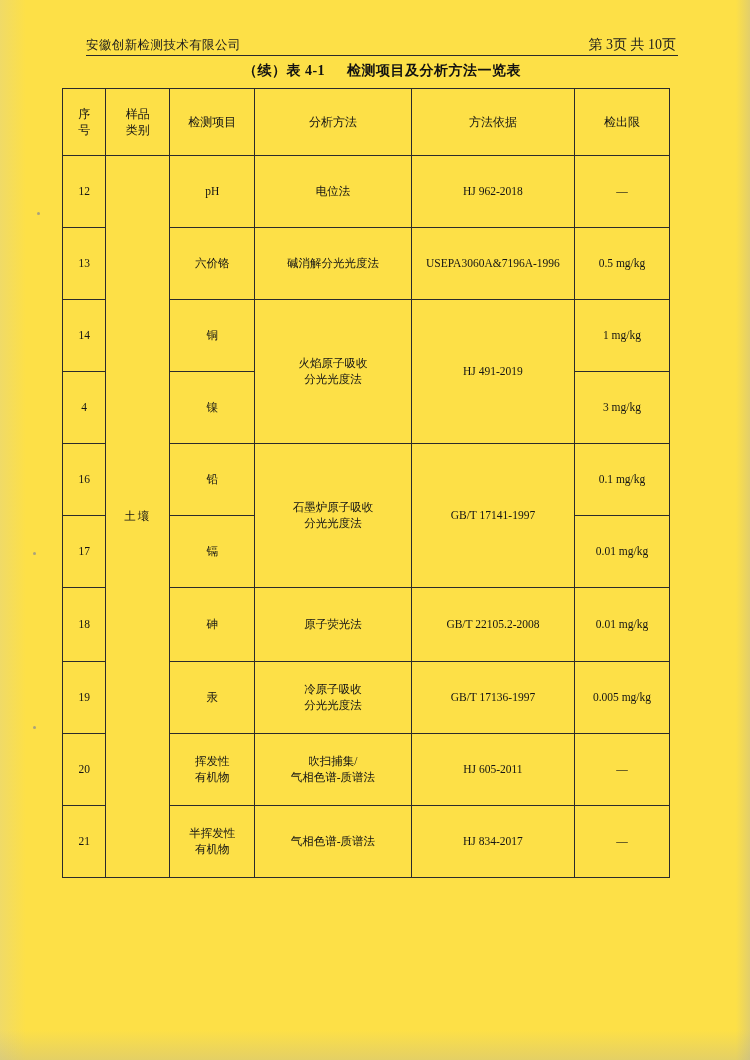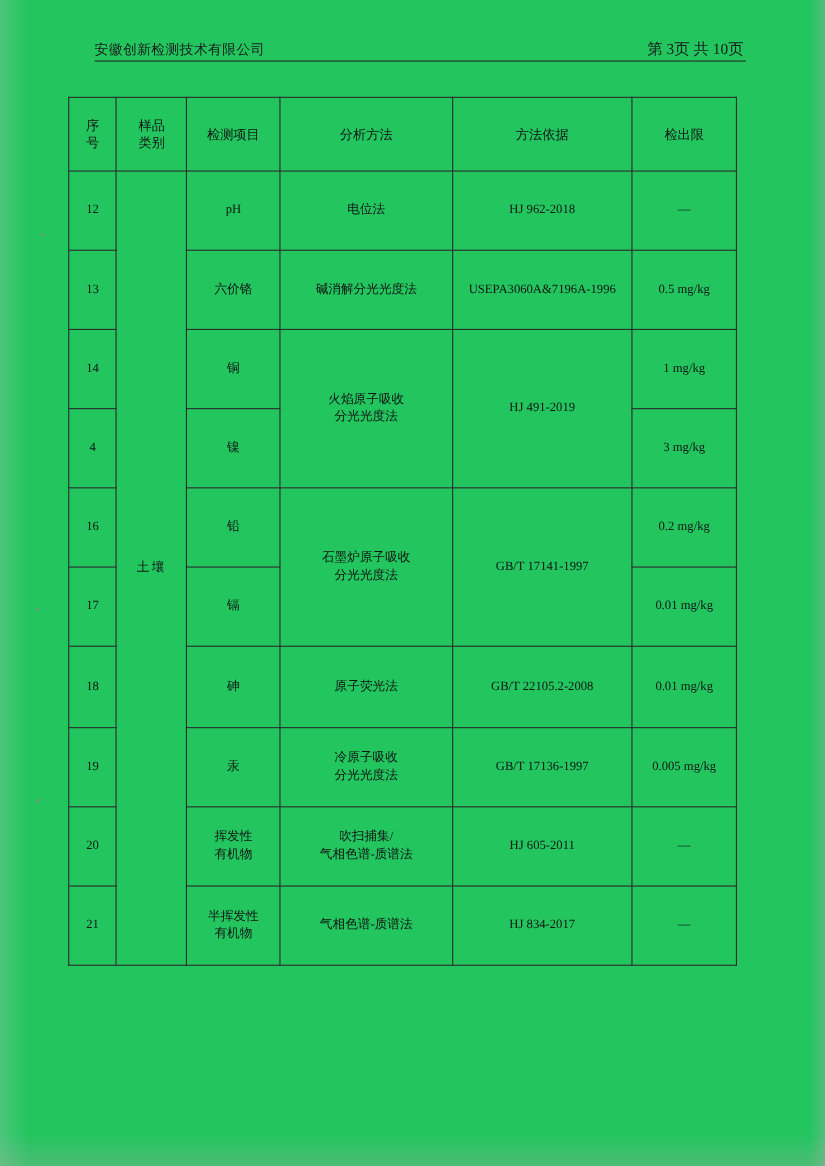--- a/index.html
+++ b/index.html
@@ -13,21 +13,21 @@
     font-family: "Liberation Serif", "DejaVu Serif", serif;
     color: #1a1a1a;
     position: relative;
     overflow: hidden;
   }
   
   .page {
     position: absolute;
     left: 0; top: 0;
     width: 750px; height: 1060px;
-    background: #22c55e;
+    background: #fde047;
   }
   
   .scan-edge-right {
     position: absolute;
     right: 0; top: 0;
     width: 14px; height: 1060px;
     background: linear-gradient(to right, rgba(255,255,255,0) 0%, rgba(175,175,175,0.35) 100%);
     pointer-events: none;
   }
   .scan-edge-bottom {
@@ -146,20 +146,23 @@
 <body>
 
 <div class="page">
 
   <div class="doc-header">
     <span class="company-name">安徽创新检测技术有限公司</span>
     <span class="page-number">第 3页  共 10页</span>
   </div>
   <div class="header-rule"></div>
 
+  <div class="doc-title">
+    <span>（续）表 4-1</span><span class="t-gap"></span><span>检测项目及分析方法一览表</span>
+  </div>
 
   <div class="tbl-wrap">
     <table class="main">
       <colgroup>
         <col class="c-no">
           <col class="c-cat">
           <col class="c-item">
         <col class="c-meth">
           <col class="c-basis">
           <col class="c-lim">
@@ -217,21 +220,21 @@
         </tr>
 
         <tr style="height:72px;">
           <td class="no-cell">16</td>
           <td>铅</td>
           <td rowspan="2">
             <span class="two-line">石墨炉原子吸收</span>
             <span class="two-line">分光光度法</span>
           </td>
           <td class="basis-cell" rowspan="2">GB/T 17141-1997</td>
-          <td class="lim-cell">0.2 mg/kg</td>
+          <td class="lim-cell">0.1 mg/kg</td>
         </tr>
 
         <tr style="height:72px;">
           <td class="no-cell">17</td>
           <td>镉</td>
           <td class="lim-cell">0.01 mg/kg</td>
         </tr>
 
         <tr style="height:74px;">
           <td class="no-cell">18</td>

